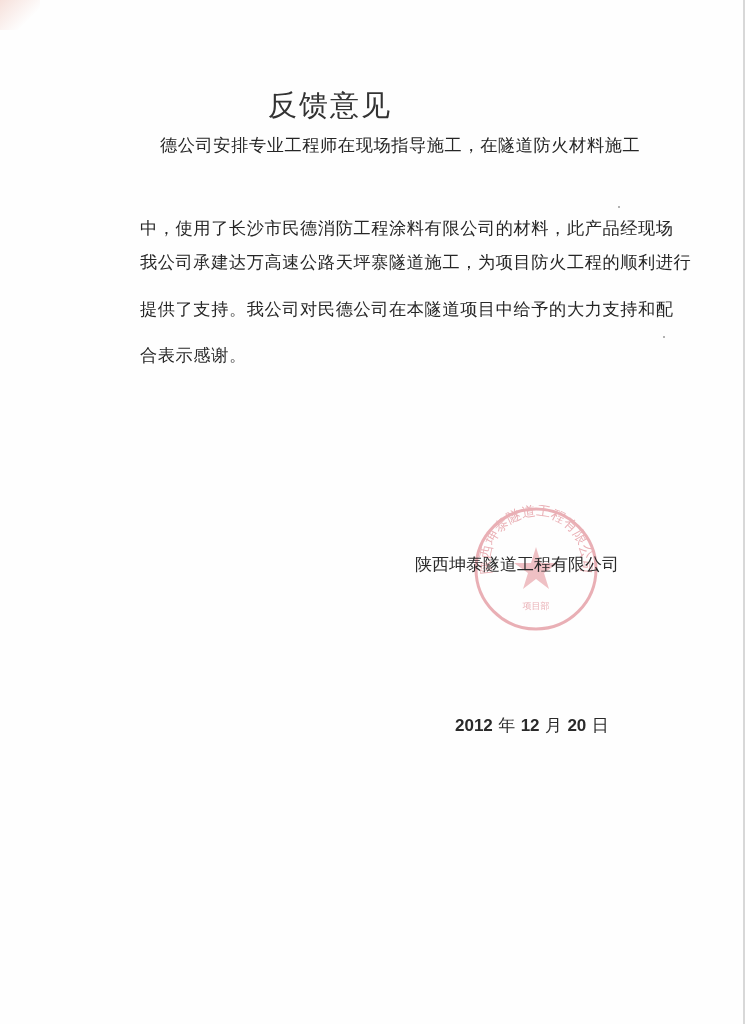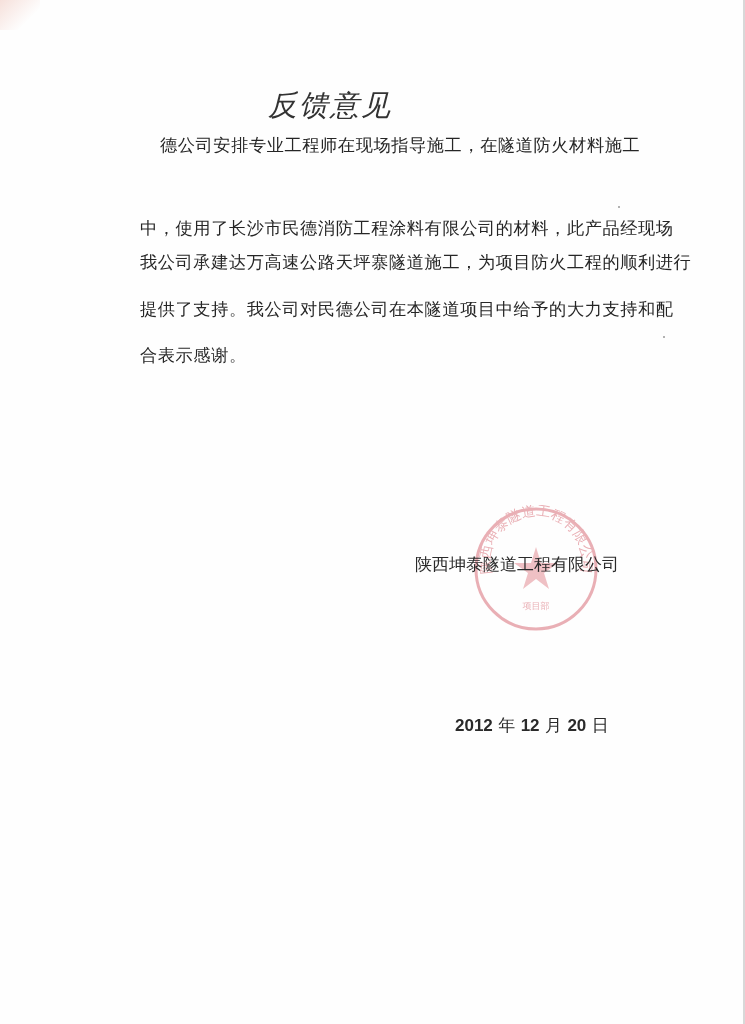--- a/index.html
+++ b/index.html
@@ -34,21 +34,20 @@
       background: linear-gradient(135deg, rgba(240,200,190,0.55) 0%, rgba(255,255,255,0) 70%);
     }
     .title {
       position: absolute;
       left: 0; width: 660px;
       top: 86px;
       text-align: center;
       font-size: 29px;
       letter-spacing: 2px;
       color: #333;
-      font-style: italic;
     }
     .body-line {
       position: absolute;
       left: 160px;
       font-size: 17.2px;
       letter-spacing: 0.6px;
       white-space: nowrap;
       color: #262626;
     }
     .body-line.cont { left: 140px; }

